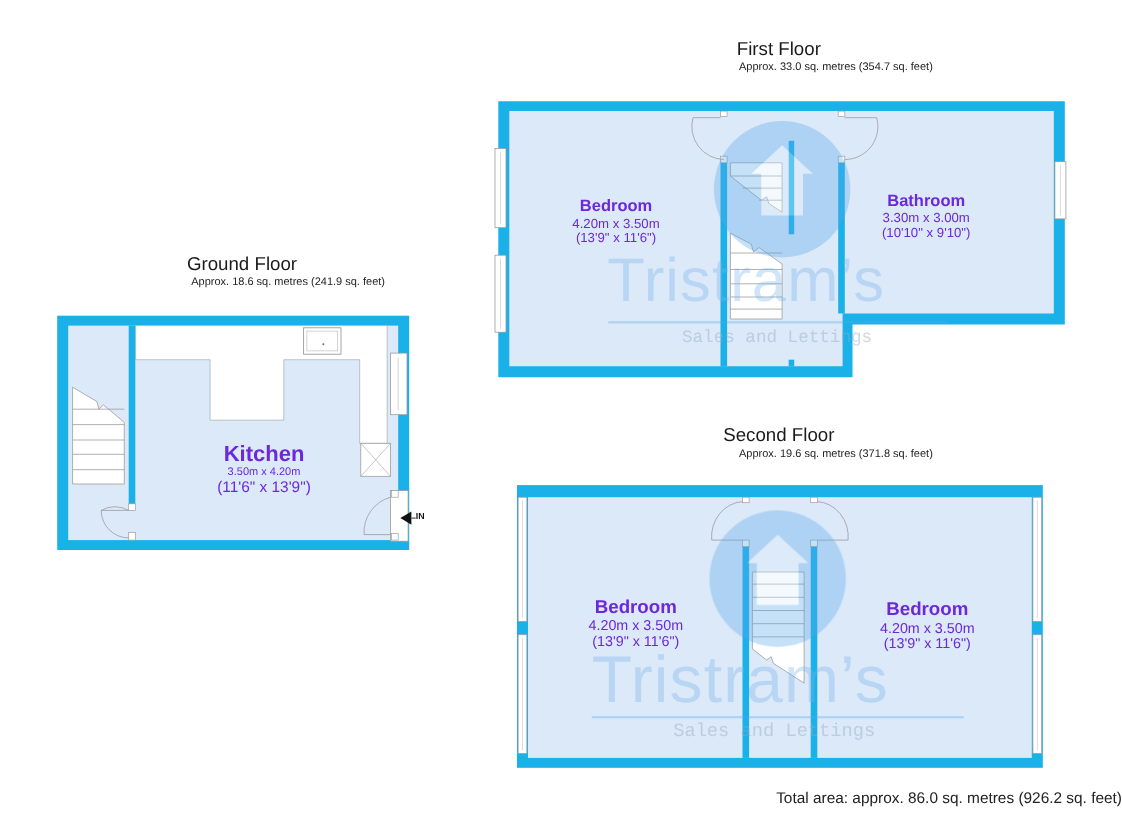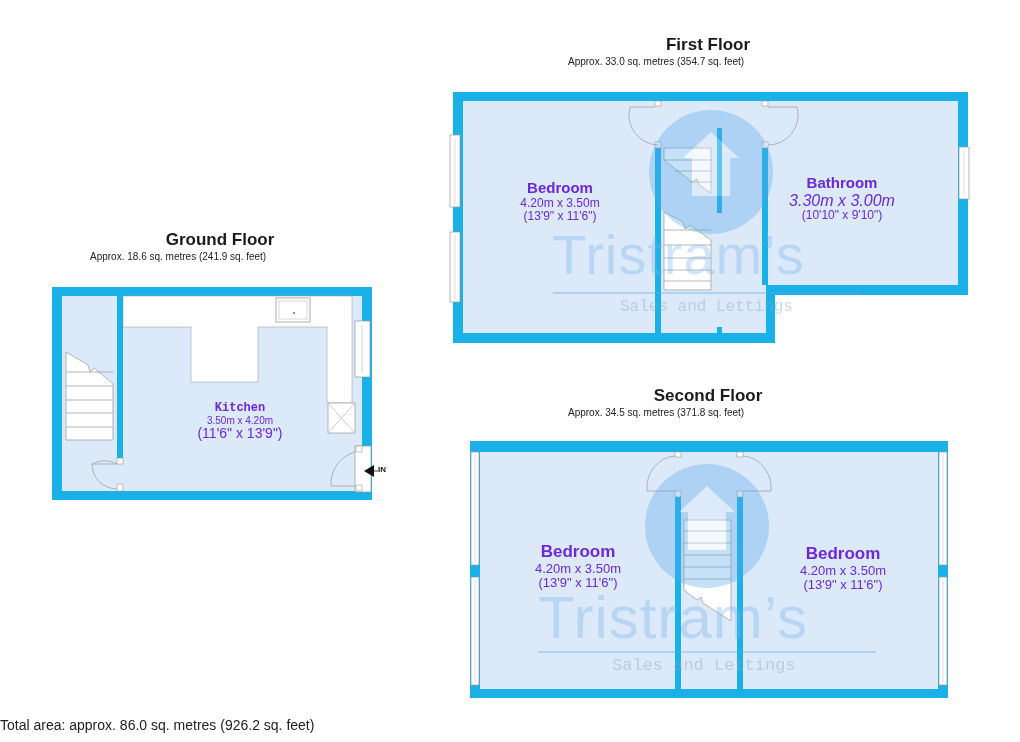--- a/index.html
+++ b/index.html
@@ -1,23 +1,23 @@
 <!DOCTYPE html>
 <html><head>
 <meta charset="utf-8">
 <style>
   html, body { margin:0; padding:0; background:#ffffff; }
   body { width:1020px; height:742px; position:relative; overflow:hidden; font-family:"Liberation Sans", sans-serif; color:#222; }
-  .floor-title { position:absolute; text-align:center; font-weight:bold; font-size:17px; color:#1a1a1a; }
-  .floor-area { position:absolute; text-align:left; font-size:10px; color:#222; }
+  .floor-title { position:absolute; text-align:center; font-weight:normal; font-size:17px; color:#1a1a1a; }
+  .floor-area { position:absolute; text-align:right; font-size:10px; color:#222; }
   svg { position:absolute; left:0; top:0; }
   .room-label { position:absolute; text-align:center; line-height:1.1; color:#6d28d9; }
   .room-name { font-weight:bold; display:block; }
   .room-dim { display:block; }
-  .total { position:absolute; left:0; width:1020px; top:717px; text-align:left; font-size:14px; color:#222; }
+  .total { position:absolute; left:0; width:1020px; top:717px; text-align:right; font-size:14px; color:#222; }
   .watermark-text { position:absolute; font-family:Liberation Sans, sans-serif; color:rgba(120,180,235,0.35); pointer-events:none; }
   .watermark-sub { position:absolute; font-family:Liberation Mono, monospace; color:rgba(150,170,190,0.45); pointer-events:none; }
 </style>
 </head>
 <body>
 
 <svg width="1020" height="742" viewBox="0 0 1020 742" xmlns="http://www.w3.org/2000/svg">
 
   <g>
 
@@ -149,38 +149,38 @@
 <div class="watermark-text" style="left:538px; top:583px; font-size:60px; letter-spacing:1px;">Tristram’s</div>
 <div class="watermark-sub" style="left:612px; top:656px; font-size:17px;">Sales and Lettings</div>
 
 <div class="floor-title" style="left:100px; top:230px; width:240px;">Ground Floor</div>
 <div class="floor-area" style="left:90px; top:251px; width:260px;">Approx. 18.6 sq. metres (241.9 sq. feet)</div>
 
 <div class="floor-title" style="left:578px; top:35px; width:260px;">First Floor</div>
 <div class="floor-area" style="left:568px; top:56px; width:280px;">Approx. 33.0 sq. metres (354.7 sq. feet)</div>
 
 <div class="floor-title" style="left:578px; top:386px; width:260px;">Second Floor</div>
-<div class="floor-area" style="left:568px; top:407px; width:280px;">Approx. 34.5 sq. metres (371.8 sq. feet)</div>
+<div class="floor-area" style="left:568px; top:407px; width:280px;">Approx. 19.6 sq. metres (371.8 sq. feet)</div>
 
 <div class="room-label" style="left:150px; top:402px; width:180px;">
-  <span class="room-name" style="font-size:12px;font-family:Liberation Mono, monospace;">Kitchen</span>
+  <span class="room-name" style="font-size:20px;">Kitchen</span>
   <span class="room-dim" style="font-size:10px;">3.50m x 4.20m</span>
   <span class="room-dim" style="font-size:14px;">(11'6" x 13'9")</span>
 </div>
 <div style="position:absolute; left:378px; top:465px; font-size:8px; font-weight:bold; color:#111;">IN</div>
 
 <div class="room-label" style="left:500px; top:180px; width:120px;">
   <span class="room-name" style="font-size:15px;">Bedroom</span>
   <span class="room-dim" style="font-size:12px;">4.20m x 3.50m</span>
   <span class="room-dim" style="font-size:12px;">(13'9" x 11'6")</span>
 </div>
 
 <div class="room-label" style="left:780px; top:175px; width:124px;">
   <span class="room-name" style="font-size:15px;">Bathroom</span>
-  <span class="room-dim" style="font-size:16px;font-style:italic;">3.30m x 3.00m</span>
+  <span class="room-dim" style="font-size:12px;">3.30m x 3.00m</span>
   <span class="room-dim" style="font-size:12px;">(10'10" x 9'10")</span>
 </div>
 
 <div class="room-label" style="left:508px; top:543px; width:140px;">
   <span class="room-name" style="font-size:17px;">Bedroom</span>
   <span class="room-dim" style="font-size:13px;">4.20m x 3.50m</span>
   <span class="room-dim" style="font-size:13px;">(13'9" x 11'6")</span>
 </div>
 
 <div class="room-label" style="left:773px; top:545px; width:140px;">

